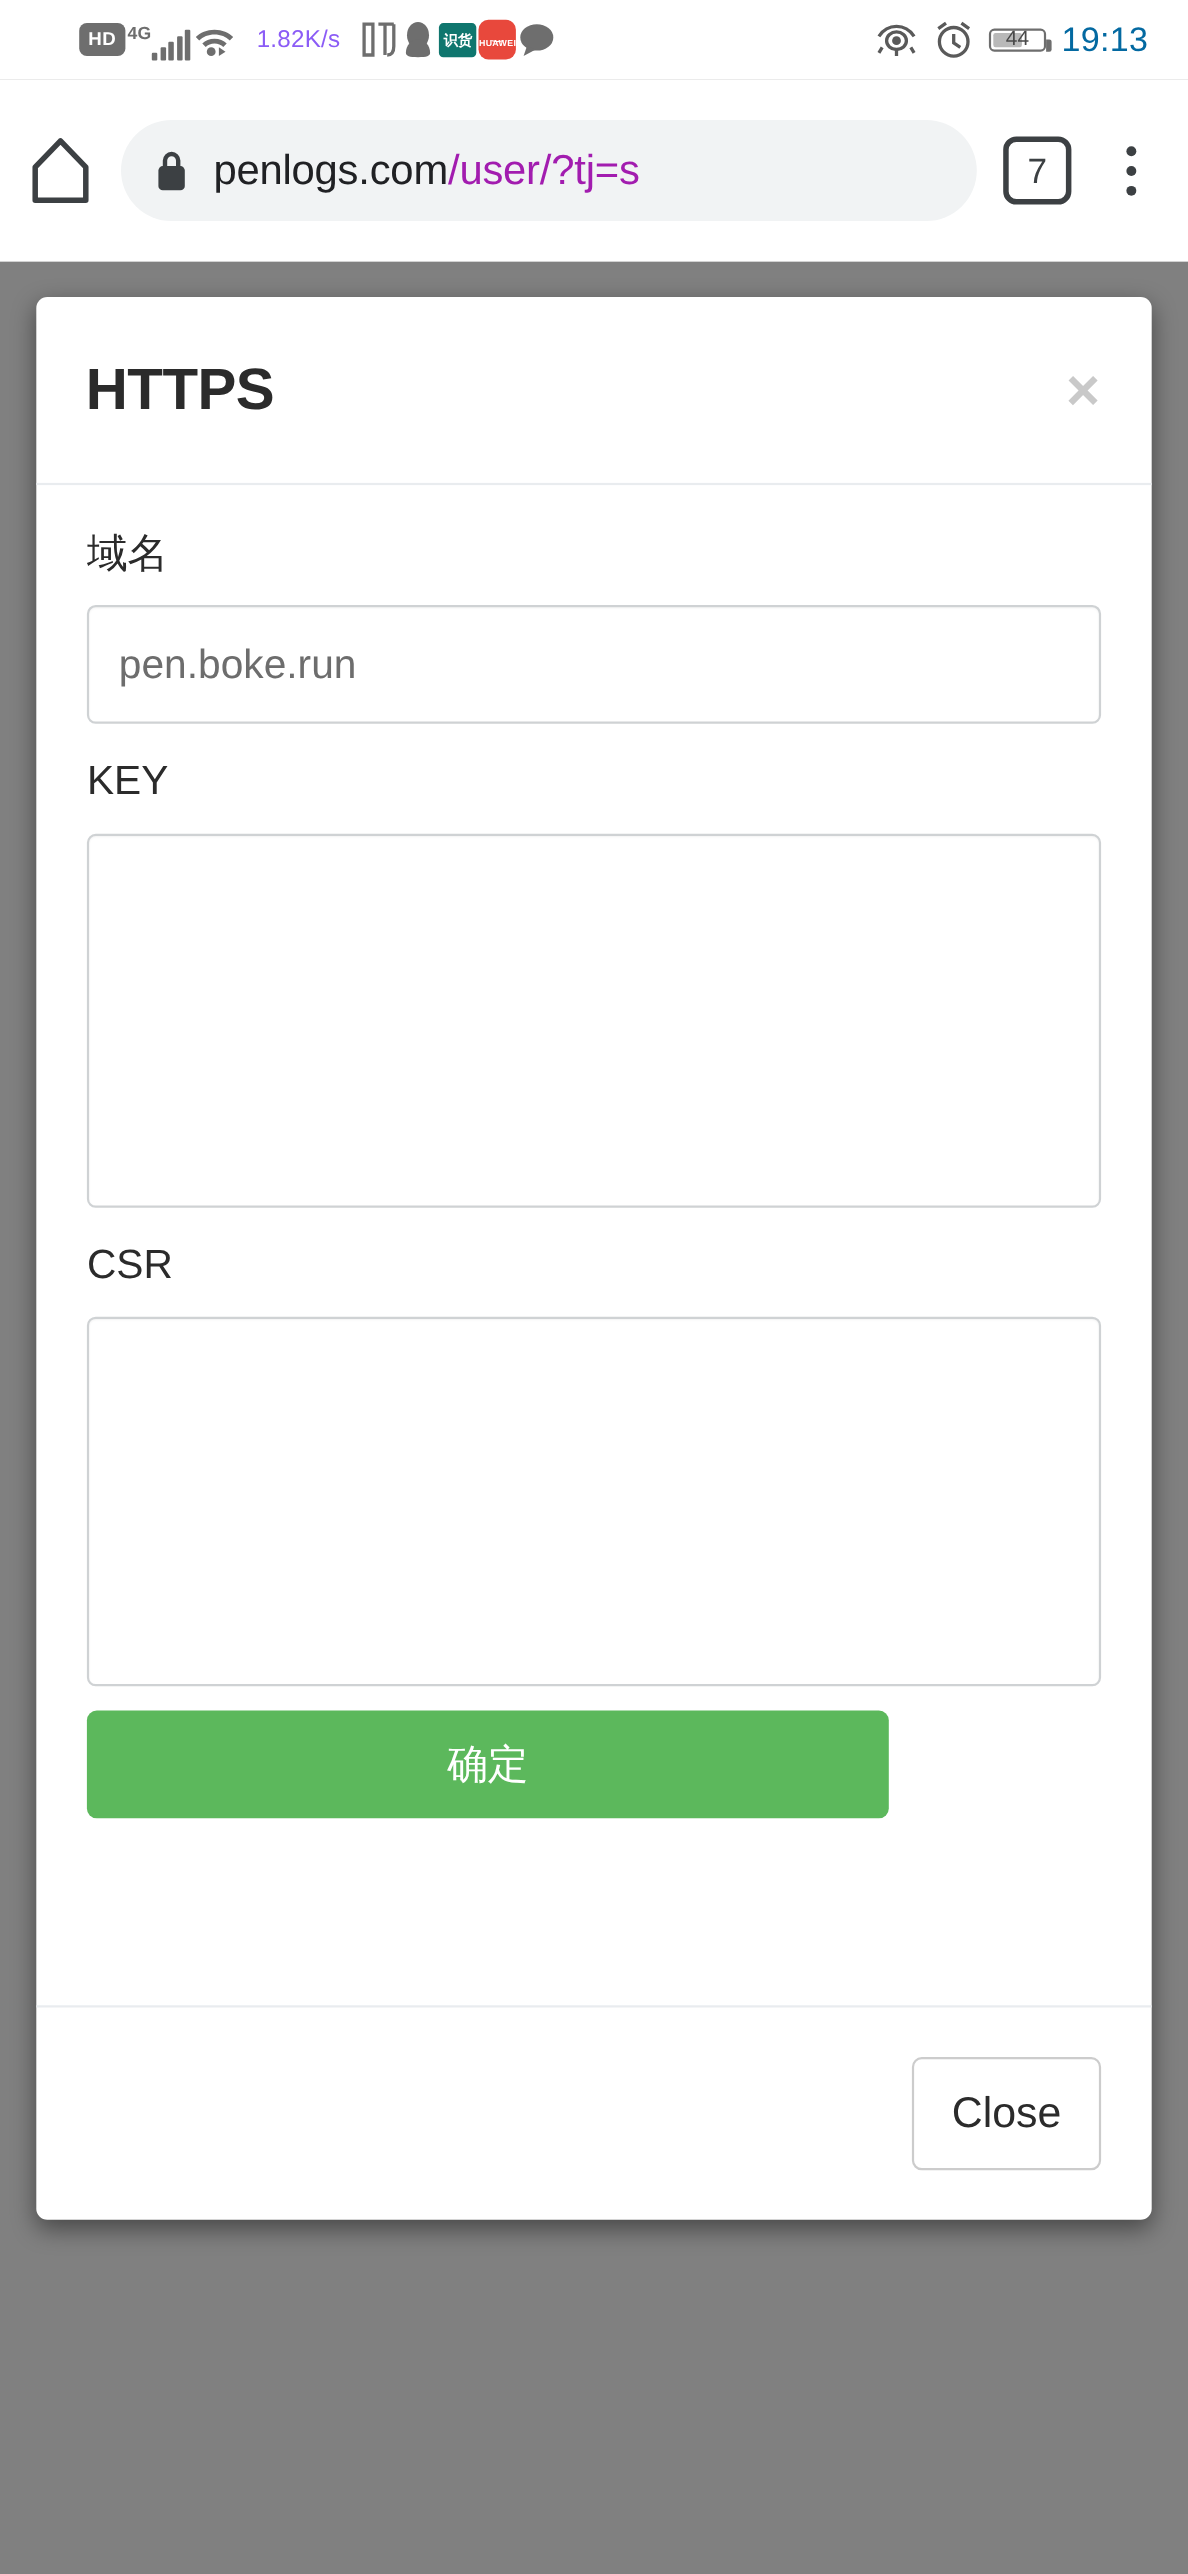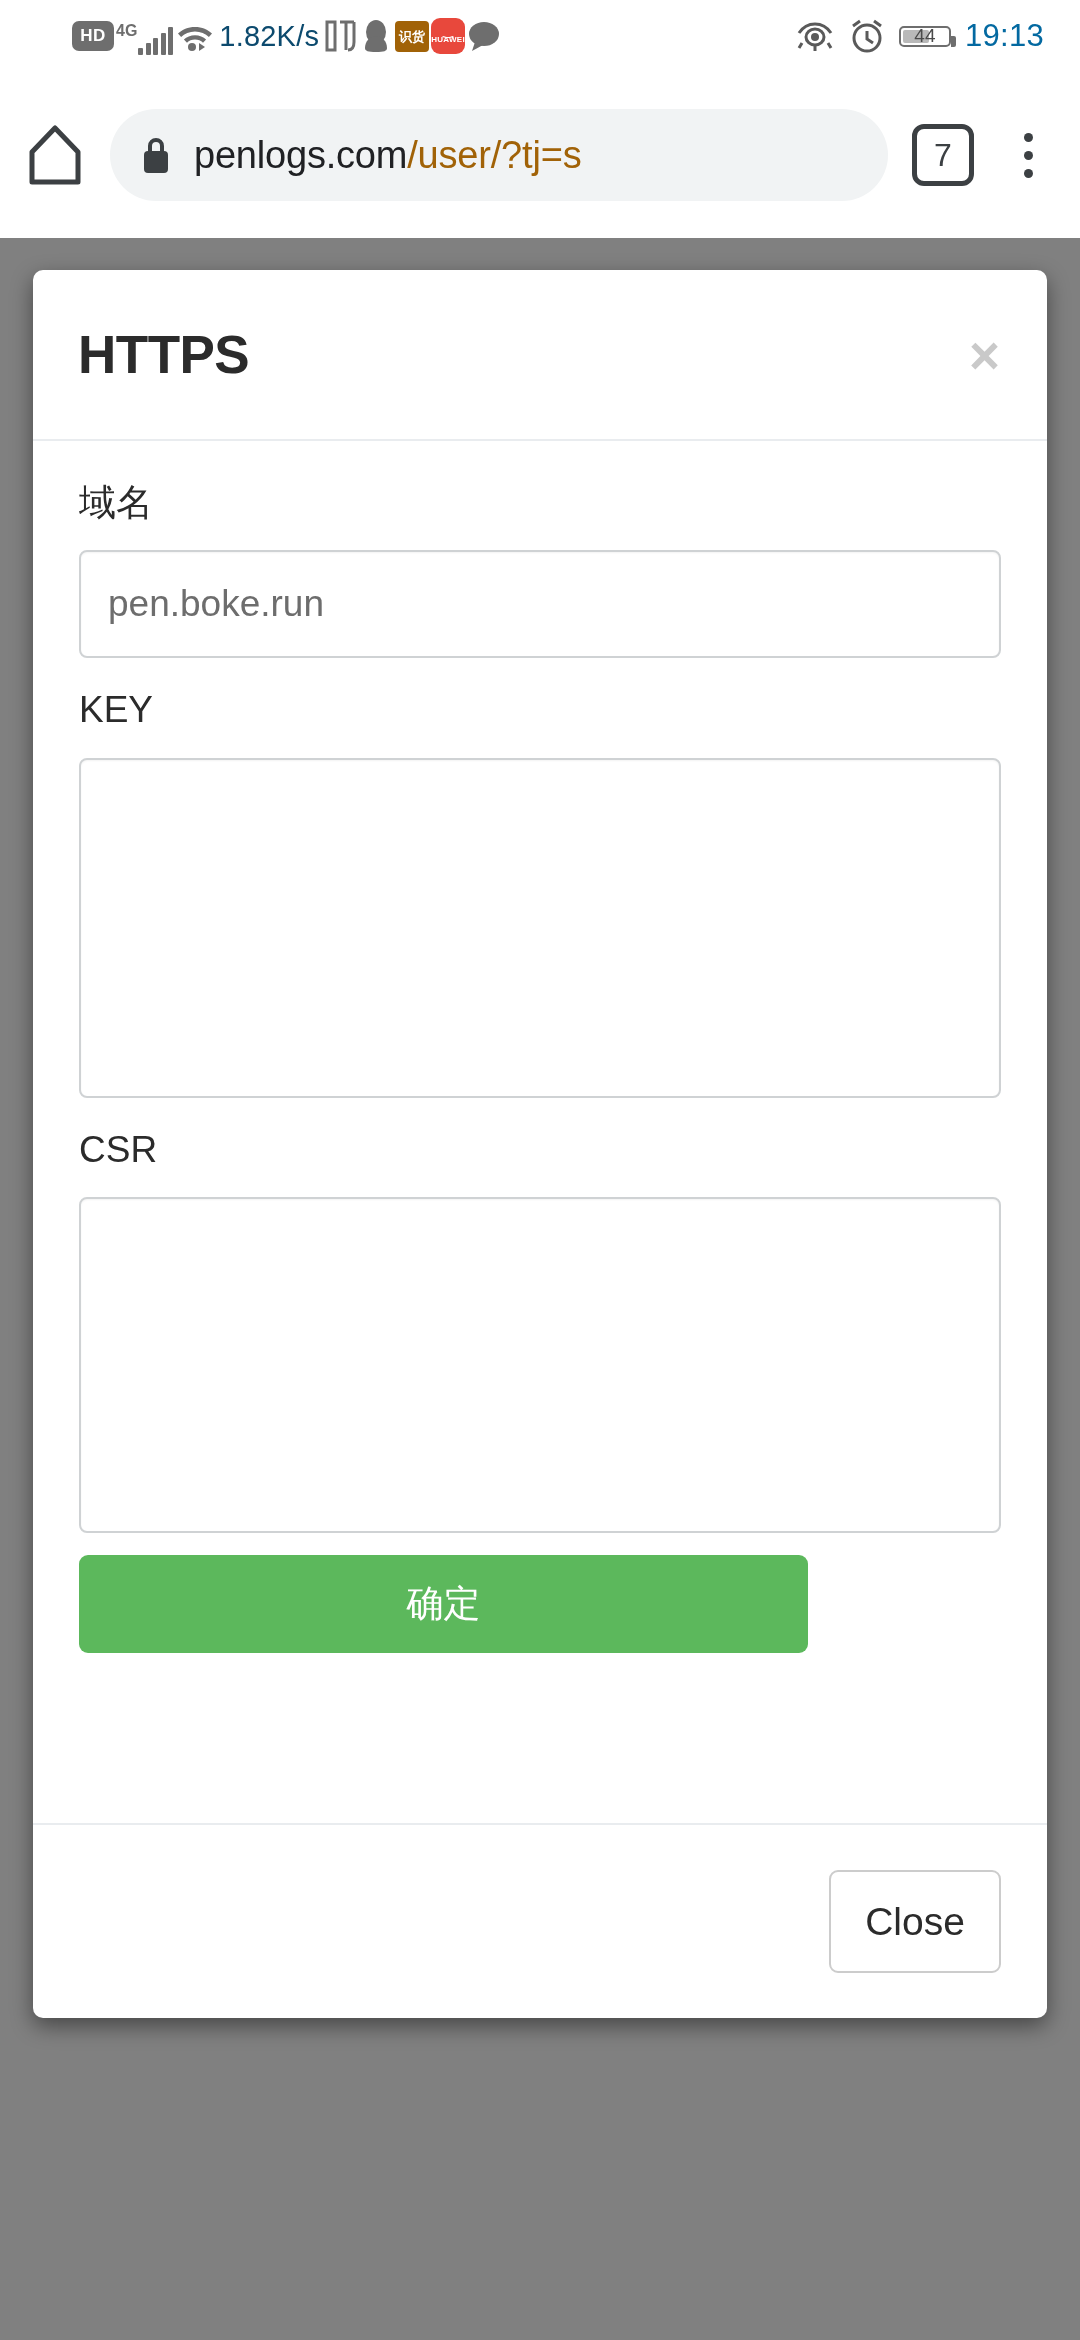--- a/index.html
+++ b/index.html
@@ -28,24 +28,24 @@
   .net-g{ font-size:16px; font-weight:bold; color:#6e6e6e; line-height:1;
           position:relative; top:-16px; margin-right:1px; }
   .bars{ display:flex; align-items:flex-end; gap:2.5px; height:28px; }
   .bars i{ display:block; width:5px; background:#6e6e6e; border-radius:1px; }
   .bars i:nth-child(1){ height:7px; }
   .bars i:nth-child(2){ height:12px; }
   .bars i:nth-child(3){ height:17px; }
   .bars i:nth-child(4){ height:22px; }
   .bars i:nth-child(5){ height:28px; }
   .icon-svg{ display:block; }
-  .speed{ font-size:29px; color:#0c4a6e; letter-spacing:.2px; margin:0 2px; }
+  .speed{ font-size:22px; color:#8b5cf6; letter-spacing:.2px; margin:0 16px; }
   .app-ico{ width:34px; height:34px; display:flex; align-items:center; justify-content:center; }
   .app-red{
-    width:34px; height:31px; background:#a16207; border-radius:4px;
+    width:34px; height:31px; background:#0f766e; border-radius:4px;
     color:#fff; font-size:13px; font-weight:bold; display:flex;
     align-items:center; justify-content:center; line-height:1;
   }
   .app-hw{
     width:34px; height:36px; background:#e8483c; border-radius:9px;
     color:#fff; font-size:8px; font-weight:bold; letter-spacing:.3px;
     display:flex; flex-direction:column; align-items:center; justify-content:center;
   }
   .app-hw .smile{ font-size:12px; line-height:7px; }
   .batt{
@@ -69,21 +69,21 @@
     background:#ffffff; display:flex; align-items:center;
   }
   .home-btn{ width:110px; display:flex; align-items:center; justify-content:center; }
   .omnibox{
     flex:1; height:92px; background:#f1f3f4; border-radius:46px;
     display:flex; align-items:center; padding:0 30px; overflow:hidden;
     margin-right:10px;
   }
   .lock-ico{ margin-right:22px; flex:0 0 auto; }
   .url{ font-size:38px; color:#202124; white-space:nowrap; overflow:hidden; letter-spacing:-.2px; }
-  .url .dim{ color:#a16207; }
+  .url .dim{ color:#a21caf; }
   .tabs-btn{
     width:62px; height:62px; border:5px solid #3c4043; border-radius:12px;
     display:flex; align-items:center; justify-content:center;
     font-size:32px; color:#3c4043; font-weight:500; margin:0 22px 0 14px; flex:0 0 auto;
   }
   .menu-btn{ width:64px; display:flex; flex-direction:column; align-items:center;
              justify-content:center; gap:9px; margin-right:20px; flex:0 0 auto; }
   .menu-btn span{ width:9px; height:9px; border-radius:50%; background:#3c4043; display:block; }
 
   

